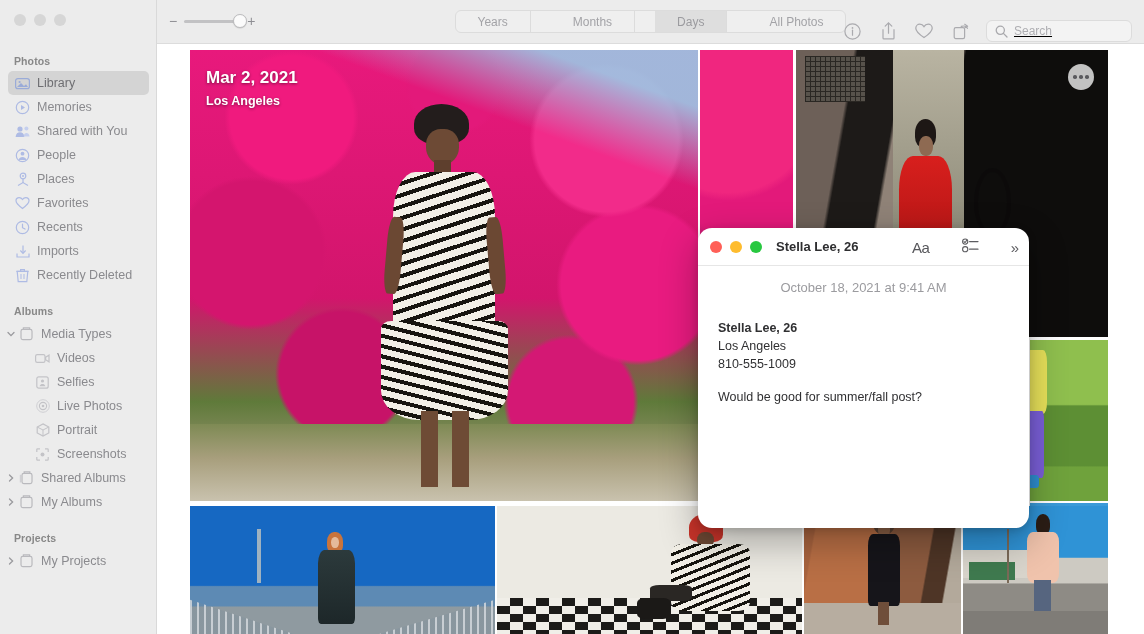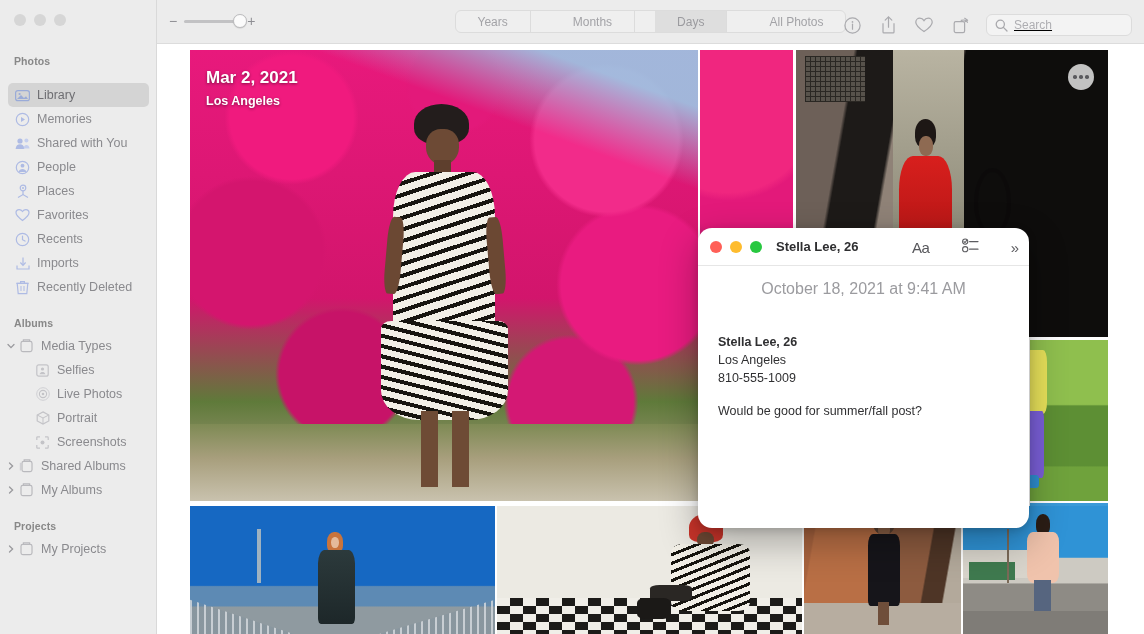--- a/index.html
+++ b/index.html
@@ -105,21 +105,21 @@
   }
   .seg {
     display: flex; align-items: center; justify-content: center;
     padding: 0 22px;
     font-size: 12px; color: #a3a3a7;
     border-right: 1px solid #dcdcdc;
   }
   .seg:last-child { border-right: none; }
   .seg.active { background: #dedede; color: #9b9b9f; }
   .tb-right {
-    position: absolute; right: 12px; top: 14px;
+    position: absolute; right: 12px; top: 20px;
     display: flex; align-items: center; gap: 16px; text-decoration: underline;
   }
   .tb-icon {
     width: 20px; height: 20px;
     display: flex; align-items: center; justify-content: center;
     color: #aaaaae;
   }
   .search-box {
     display: flex; align-items: center;
     width: 146px; height: 22px;
@@ -191,43 +191,43 @@
   .notes-tb {
     position: absolute; right: 12px; top: 0; height: 38px;
     display: flex; align-items: center; gap: 32px;
     color: #5c5c60;
   }
   .aa { font-size: 15px; color: #57575b; letter-spacing: -0.3px; }
   .chev { font-size: 15px; color: #5c5c60; letter-spacing: -2px; }
   .notes-body { padding: 14px 20px 0 20px; }
   .notes-date {
     text-align: center;
-    font-size: 16px; color: #9b9b9f;
-    margin-bottom: 35px;
+    font-size: 13px; color: #9b9b9f;
+    margin-bottom: 24px;
   }
   .note-line { font-size: 12.5px; color: #303032; line-height: 18px; }
   .note-line.bold { font-weight: bold; }
   .note-gap { height: 15px; }
 </style>
 </head>
 <body>
 
 <div id="app">
 
   <div class="sidebar">
     <div class="traffic-lights">
       <span class="tl"></span>
       <span class="tl"></span>
       <span class="tl"></span>
     </div>
 
     <div style="position:absolute;left:0;top:55px;width:157px;">
 
       <div class="section-header">Photos</div>
-      <ul class="nav-list" style="margin-top:16px;">
+      <ul class="nav-list" style="margin-top:4px;">
         <li class="nav-item selected">
           <span class="ico">
             <svg width="15" height="13" viewBox="0 0 15 13">
                 <rect x="0.6" y="1.6" width="13.8" height="10" rx="2.2" fill="none" stroke="#9aabd8" stroke-width="1.2"></rect>
                 <circle cx="4.6" cy="5" r="1.1" fill="#9aabd8"></circle>
                 <path d="M2 10 L6 6 L9 9 L11 7.3 L13 10 Z" fill="#9aabd8"></path>
               </svg>
           </span>
           <span style="color:#6e6e72;">Library</span>
         </li>
@@ -320,20 +320,29 @@
                 <path d="M1 2.5 L4 5.6 L7 2.5" fill="none" stroke="#9a9a9e" stroke-width="1.3" stroke-linecap="round"></path>
               </svg>
           </span>
           <span class="ico">
             <svg width="13" height="14" viewBox="0 0 13 14">
                 <rect x="1" y="2.4" width="11" height="10.2" rx="1.8" fill="none" stroke="#b9b9bd" stroke-width="1.2"></rect>
                 <path d="M3.4 2.4 L3.4 0.9 L9.6 0.9 L9.6 2.4" fill="none" stroke="#b9b9bd" stroke-width="1.2"></path>
               </svg>
           </span>
           <span>Media Types</span>
+        </li>
+        <li class="nav-item indent">
+          <span class="ico">
+            <svg width="15" height="11" viewBox="0 0 15 11">
+                <rect x="0.6" y="1.6" width="9.4" height="7.8" rx="1.6" fill="none" stroke="#c3c3c7" stroke-width="1.2"></rect>
+                <path d="M10.6 4.3 L14 2.2 L14 8.8 L10.6 6.7 Z" fill="none" stroke="#c3c3c7" stroke-width="1.2"></path>
+              </svg>
+          </span>
+          <span>Videos</span>
         </li>
         <li class="nav-item indent">
           <span class="ico">
             <svg width="13" height="13" viewBox="0 0 13 13">
                 <rect x="0.8" y="0.8" width="11.4" height="11.4" rx="2" fill="none" stroke="#c3c3c7" stroke-width="1.2"></rect>
                 <circle cx="6.5" cy="5" r="1.6" fill="#c3c3c7"></circle>
                 <path d="M3.6 10.2 C4.1 8.5 5.2 7.9 6.5 7.9 C7.8 7.9 8.9 8.5 9.4 10.2 Z" fill="#c3c3c7"></path>
               </svg>
           </span>
           <span>Selfies</span>

